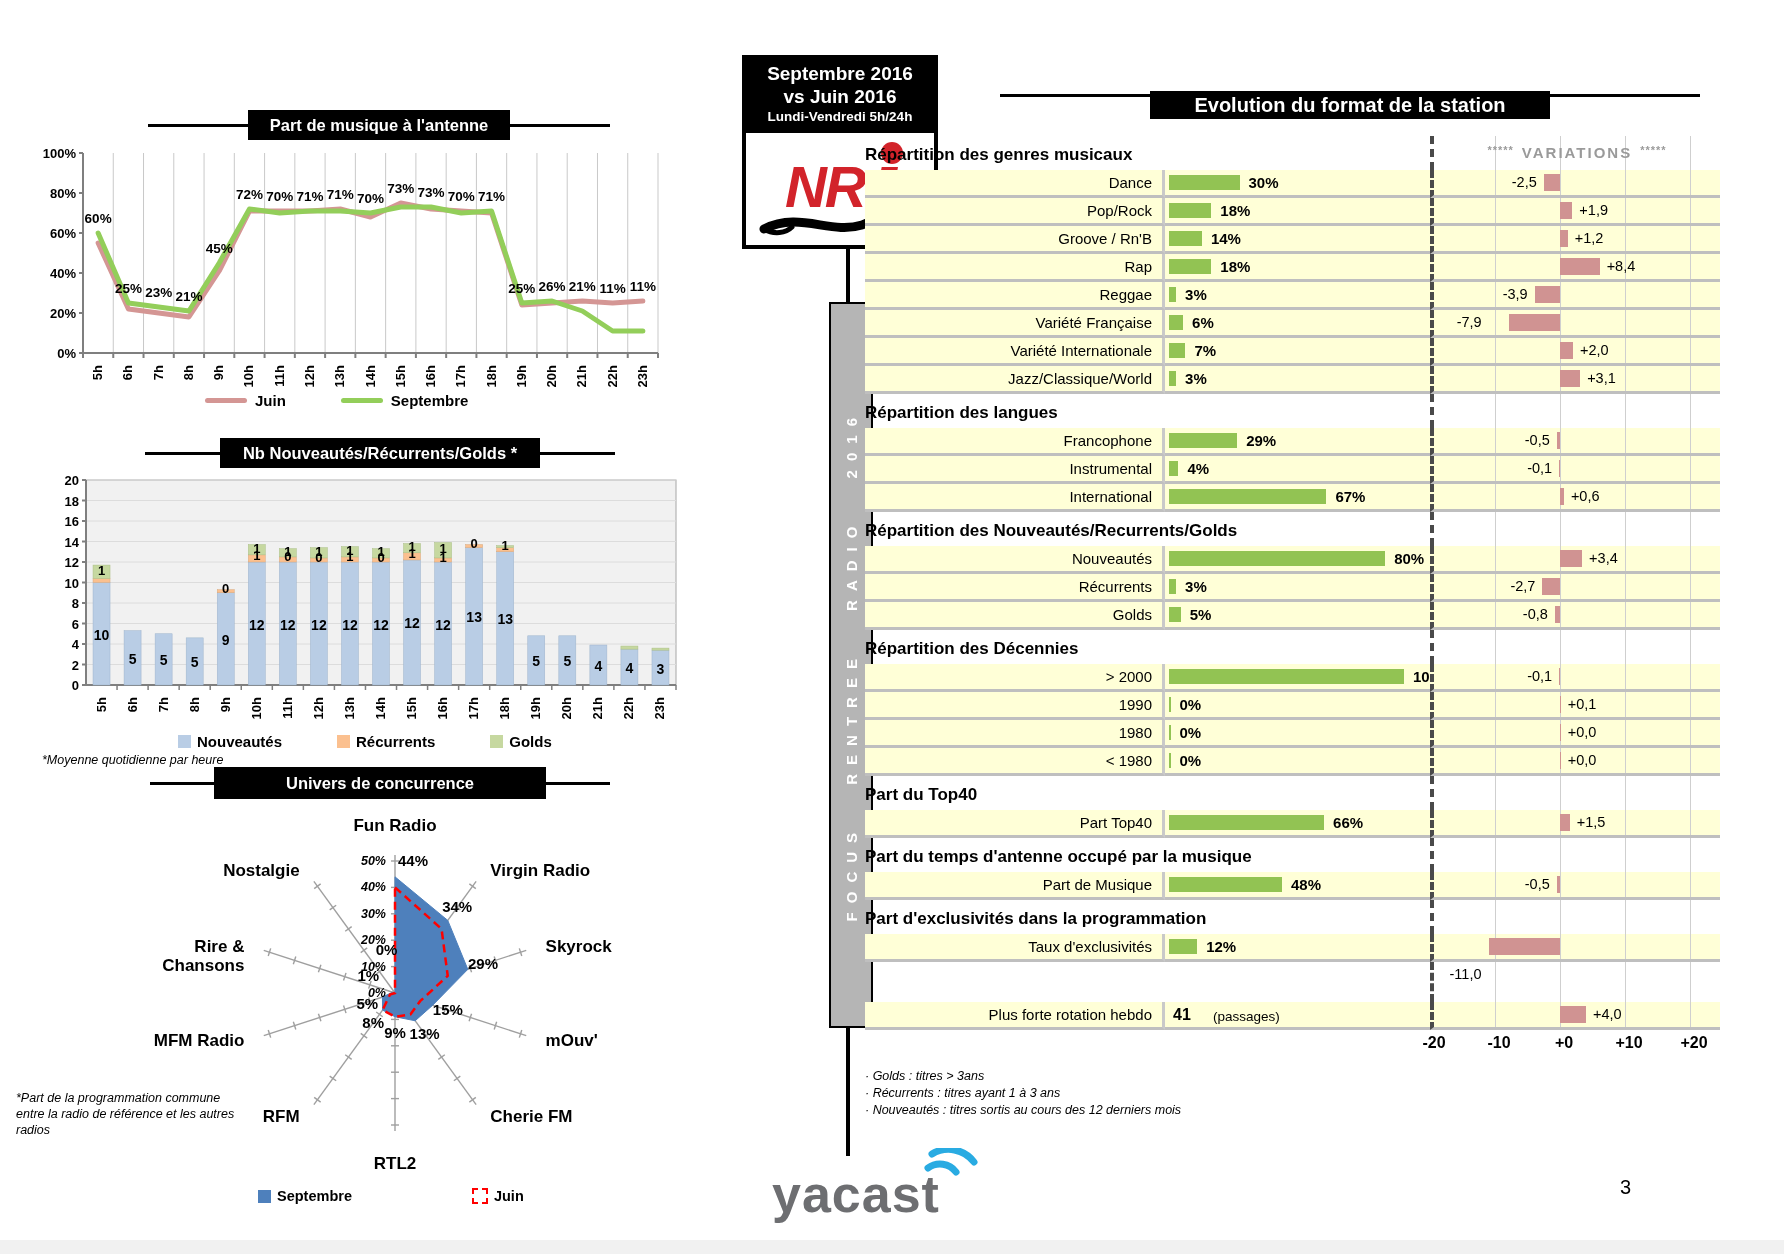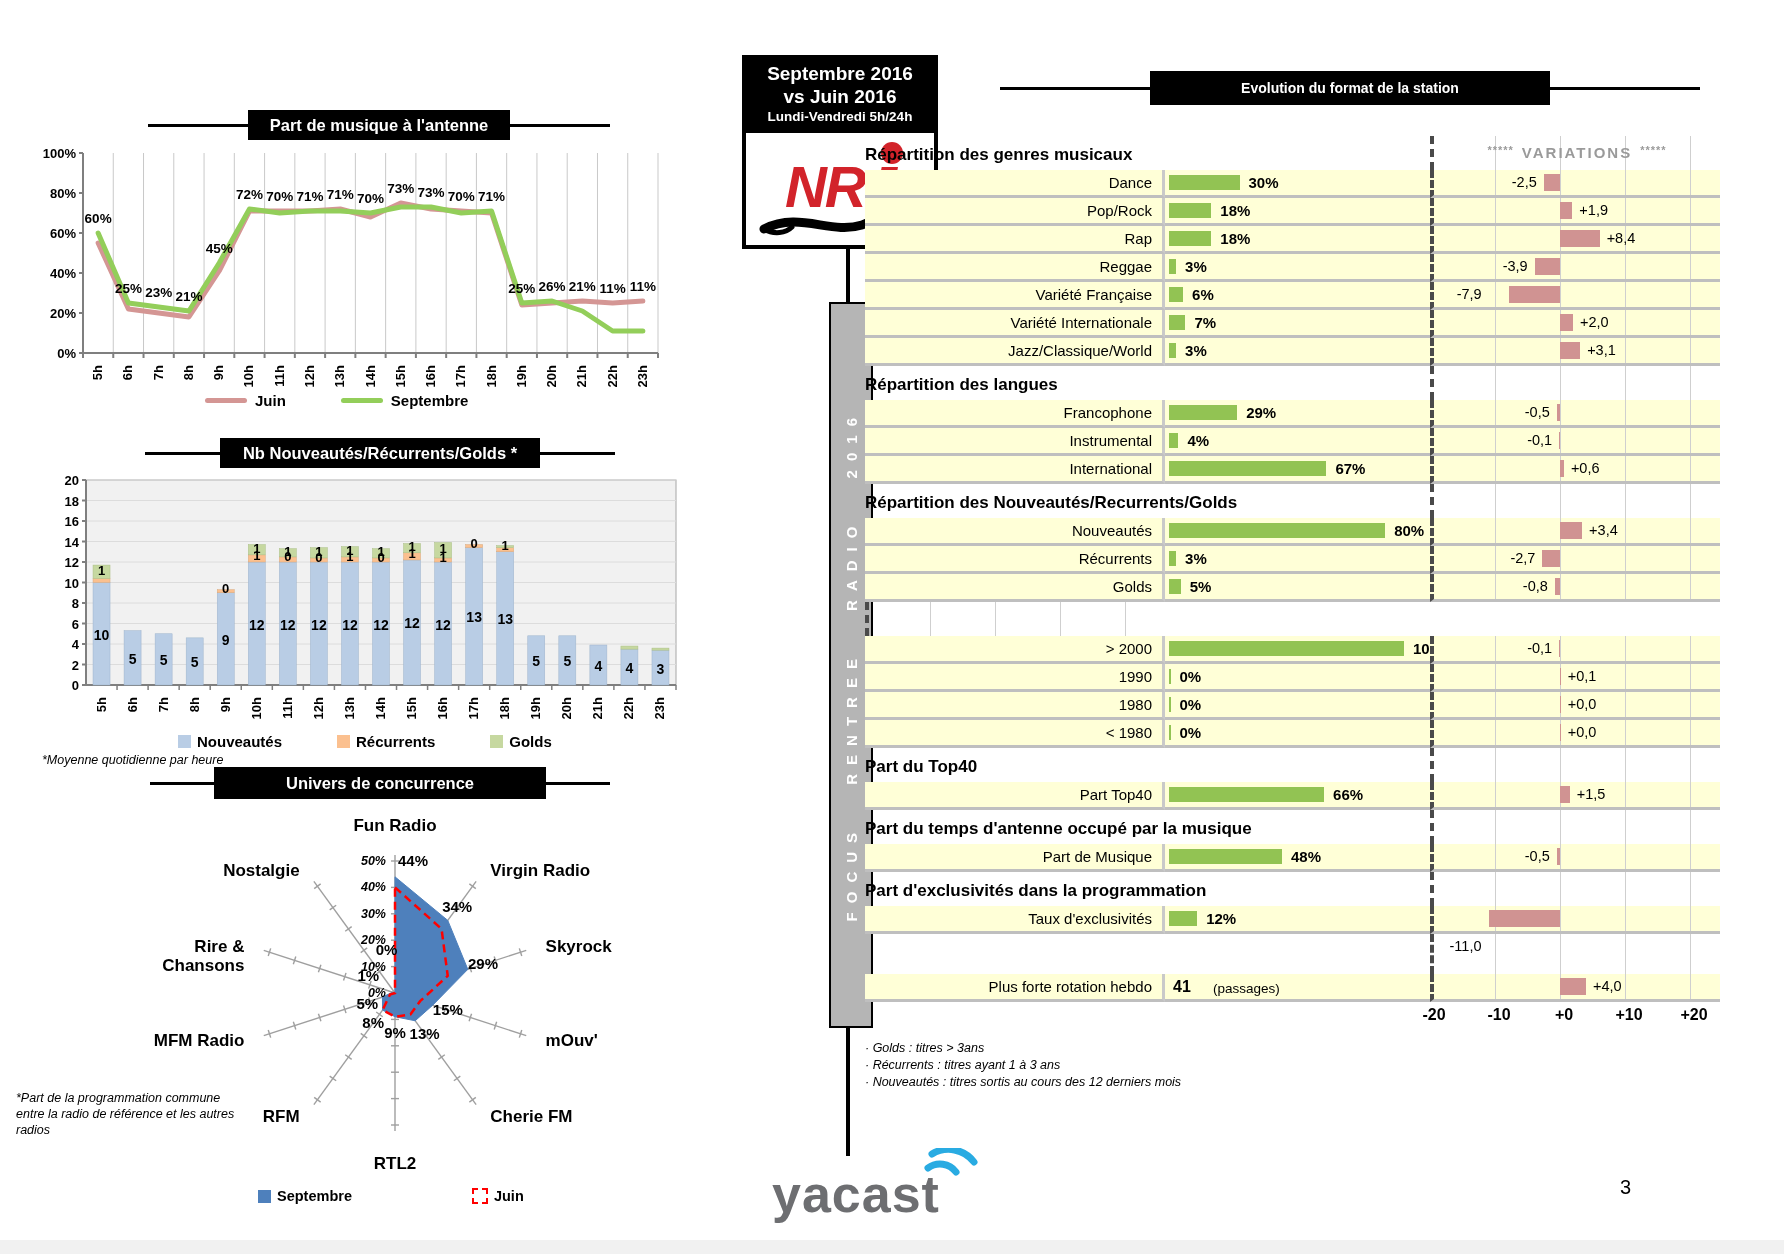--- a/index.html
+++ b/index.html
@@ -497,21 +497,21 @@
       <text x="10" y="64" font-size="52" font-weight="bold" fill="#6d6e71" letter-spacing="1">yacast</text>
       <path d="M166,20 a20,20 0 0 1 28,4" stroke="#29abe2" stroke-width="7" fill="none" stroke-linecap="round"></path>
       <path d="M170,6 a32,32 0 0 1 42,8" stroke="#29abe2" stroke-width="7" fill="none" stroke-linecap="round"></path>
     </svg>
   </div>
 
   <div id="page-number" class="abs" style="left:1620px;top:1176px;">3</div>
 
   <div class="abs titlebar" style="left:1000px;top:71px;width:700px;">
     <div class="tb-line"></div>
-    <div class="tb-box" style="width:400px;height:34px;font-size:14px;">Evolution du format de la station</div>
+    <div class="tb-box" style="width:400px;height:28px;font-size:20px;margin-top:20px;">Evolution du format de la station</div>
     <div class="tb-line"></div>
   </div>
 
   <div id="format-panel" class="abs" style="left:865px;top:136px;">
     <div id="panel-rows">
         <div class="prow hrow">
           <div class="htext">Répartition des genres musicaux</div>
           <div class="vcell clear" style="height: 34px;">
             <div class="vgrid" style="left: 61px;"></div>
             <div class="vgrid" style="left: 126px;"></div>
@@ -548,20 +548,35 @@
           <div class="vcell">
             <div class="vgrid" style="left: 61px;"></div>
             <div class="vgrid" style="left: 126px;"></div>
             <div class="vgrid" style="left: 191px;"></div>
             <div class="vgrid" style="left: 256px;"></div>
             <div class="vbar" style="left: 126px; width: 12.35px;"></div>
             <div class="vlabel" style="left: 145.35px;">+1,9</div>
           </div>
         </div>
         <div class="prow">
+          <div class="lcell">Groove / Rn'B</div>
+          <div class="bcell">
+            <div class="gbar" style="width: 32.9px;"></div>
+            <div class="glabel" style="left: 45.9px;">14%</div>
+          </div>
+          <div class="vcell">
+            <div class="vgrid" style="left: 61px;"></div>
+            <div class="vgrid" style="left: 126px;"></div>
+            <div class="vgrid" style="left: 191px;"></div>
+            <div class="vgrid" style="left: 256px;"></div>
+            <div class="vbar" style="left: 126px; width: 7.8px;"></div>
+            <div class="vlabel" style="left: 140.8px;">+1,2</div>
+          </div>
+        </div>
+        <div class="prow">
           <div class="lcell">Rap</div>
           <div class="bcell">
             <div class="gbar" style="width: 42.3px;"></div>
             <div class="glabel" style="left: 55.3px;">18%</div>
           </div>
           <div class="vcell">
             <div class="vgrid" style="left: 61px;"></div>
             <div class="vgrid" style="left: 126px;"></div>
             <div class="vgrid" style="left: 191px;"></div>
             <div class="vgrid" style="left: 256px;"></div>
@@ -731,20 +746,21 @@
           <div class="vcell">
             <div class="vgrid" style="left: 61px;"></div>
             <div class="vgrid" style="left: 126px;"></div>
             <div class="vgrid" style="left: 191px;"></div>
             <div class="vgrid" style="left: 256px;"></div>
             <div class="vbar" style="left: 120.8px; width: 5.2px;"></div>
             <div class="vlabel" style="left: 68.8px; width: 45px; text-align: right;">-0,8</div>
           </div>
         </div>
         <div class="prow hrow">
+          <div class="htext">Répartition des Décennies</div>
           <div class="vcell clear" style="height: 34px;">
             <div class="vgrid" style="left: 61px;"></div>
             <div class="vgrid" style="left: 126px;"></div>
             <div class="vgrid" style="left: 191px;"></div>
             <div class="vgrid" style="left: 256px;"></div>
           </div>
         </div>
         <div class="prow">
           <div class="lcell">&gt; 2000</div>
           <div class="bcell">

